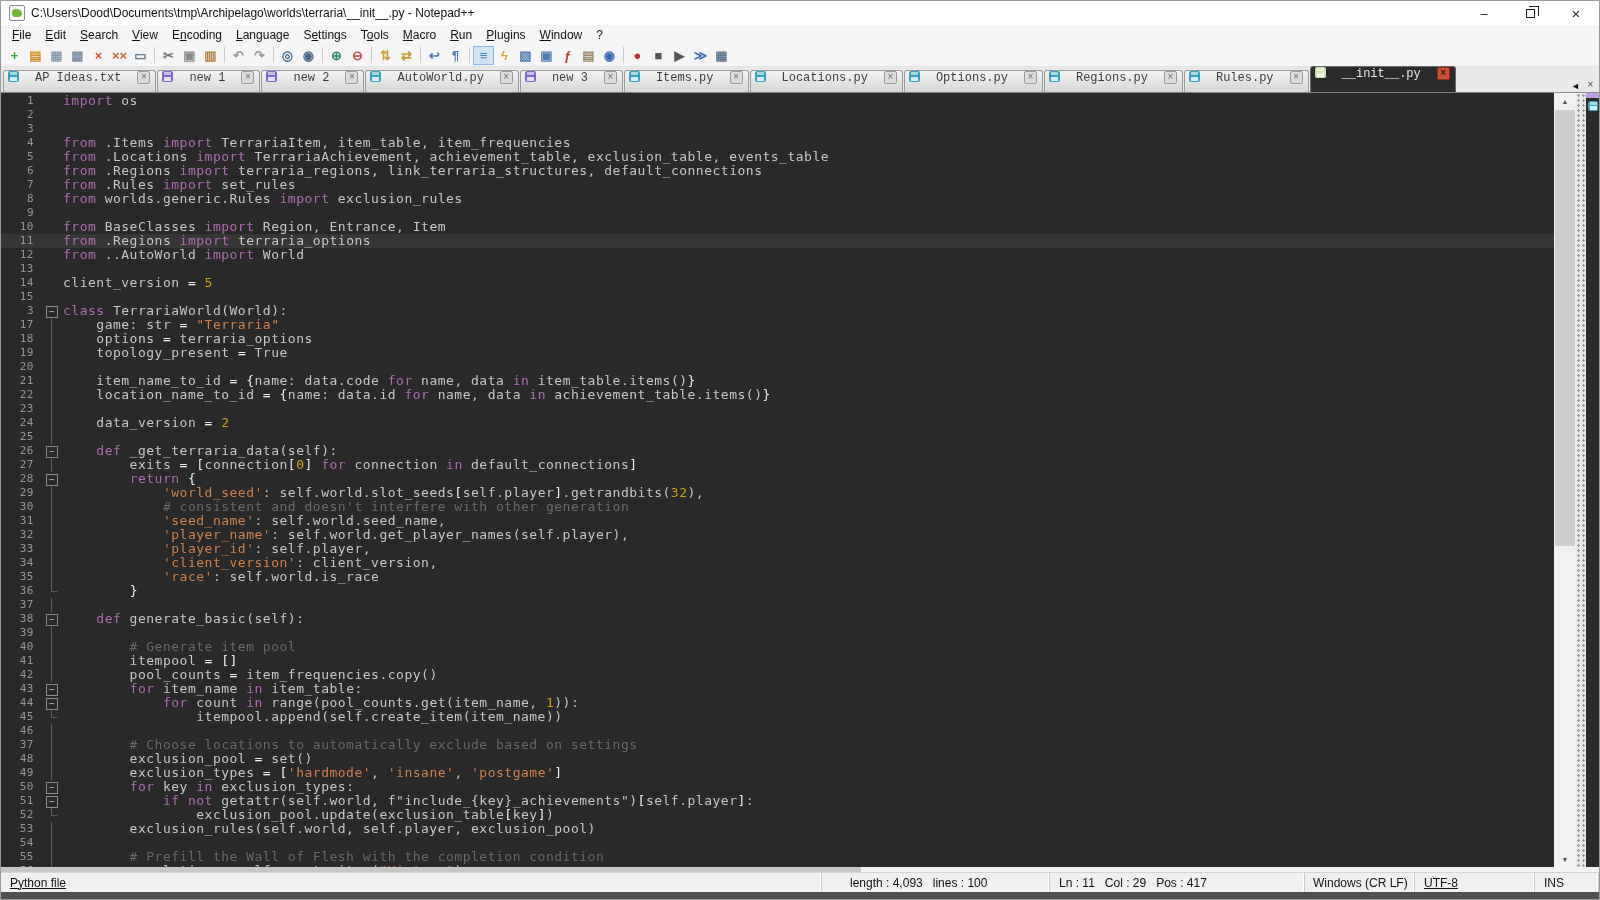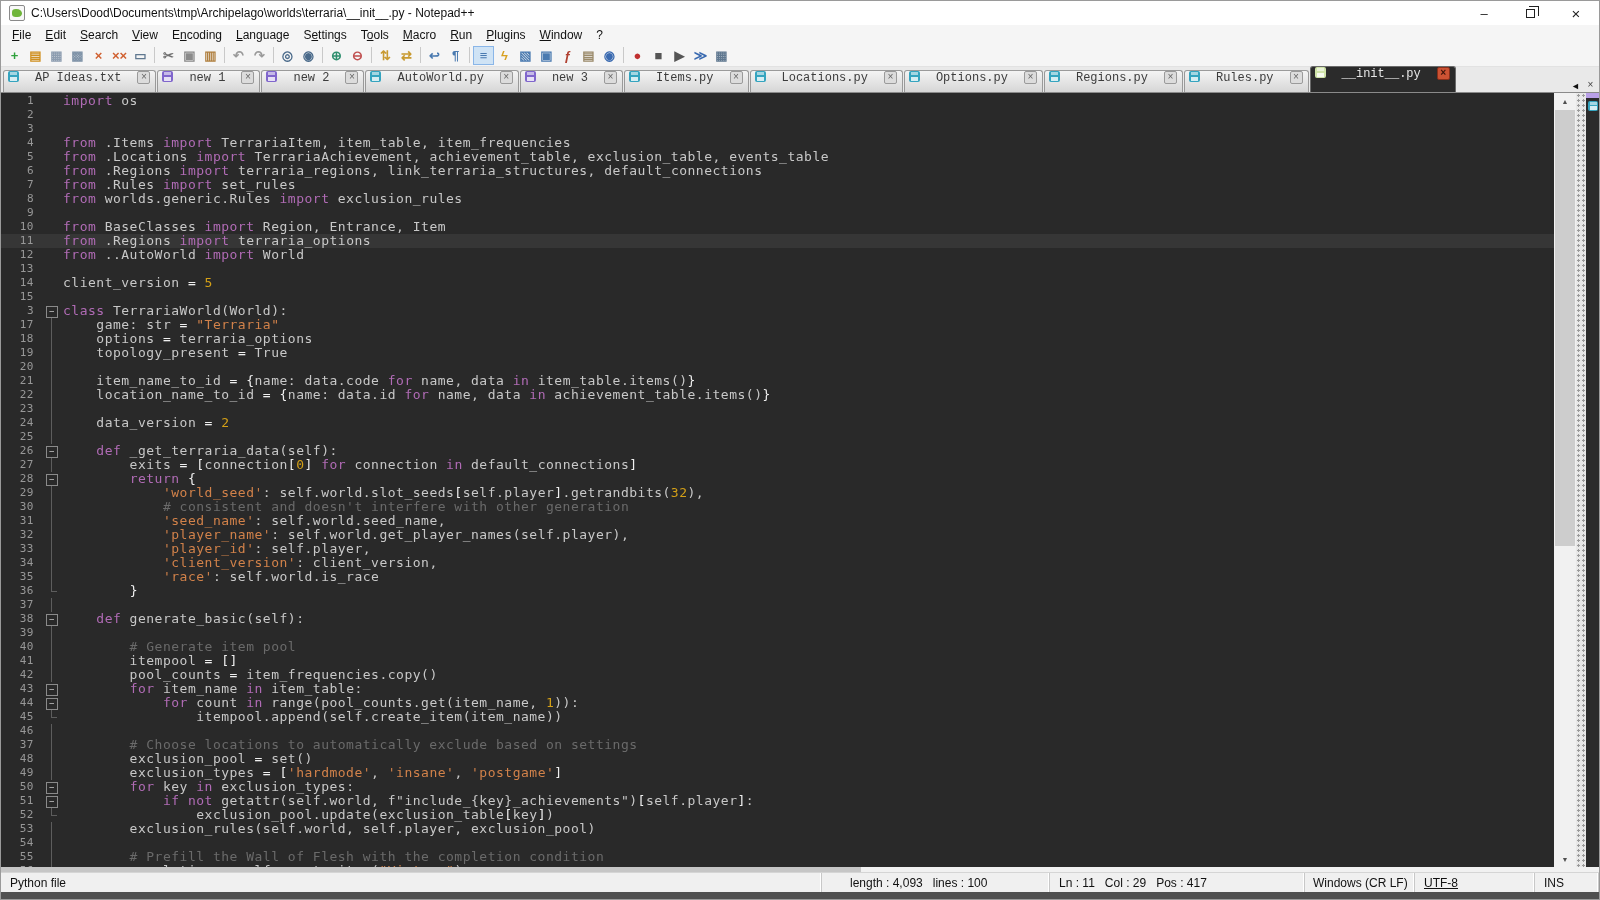--- a/index.html
+++ b/index.html
@@ -353,21 +353,21 @@
       <div id="minipane-top"></div>
       <span class="floppy" style="background:#35a4bf;"></span>
     </div>
   </div>
 
   <div id="hscroll">
     <div id="hs-thumb"></div>
   </div>
 
   <div id="statusbar">
-      <div class="sb-sec" style="flex: 1 1 auto;">Python file</div>
+      <div class="sb-sec" style="flex: 1 1 auto; text-decoration: underline;">Python file</div>
       <div class="sb-sec" style="flex: 0 0 228px; padding-left: 28px;">length : 4,093   lines : 100</div>
       <div class="sb-sec" style="flex: 0 0 255px; text-align: center;">Ln : 11   Col : 29   Pos : 417</div>
       <div class="sb-sec" style="flex: 0 0 110px; padding-left: 8px;">Windows (CR LF)</div>
       <div class="sb-sec" style="flex: 0 0 120px; text-decoration: underline;">UTF-8</div>
       <div class="sb-sec" style="flex: 0 0 64px;">INS</div>
     </div>
 
   <div id="bottomstrip"></div>
 </div>
 

